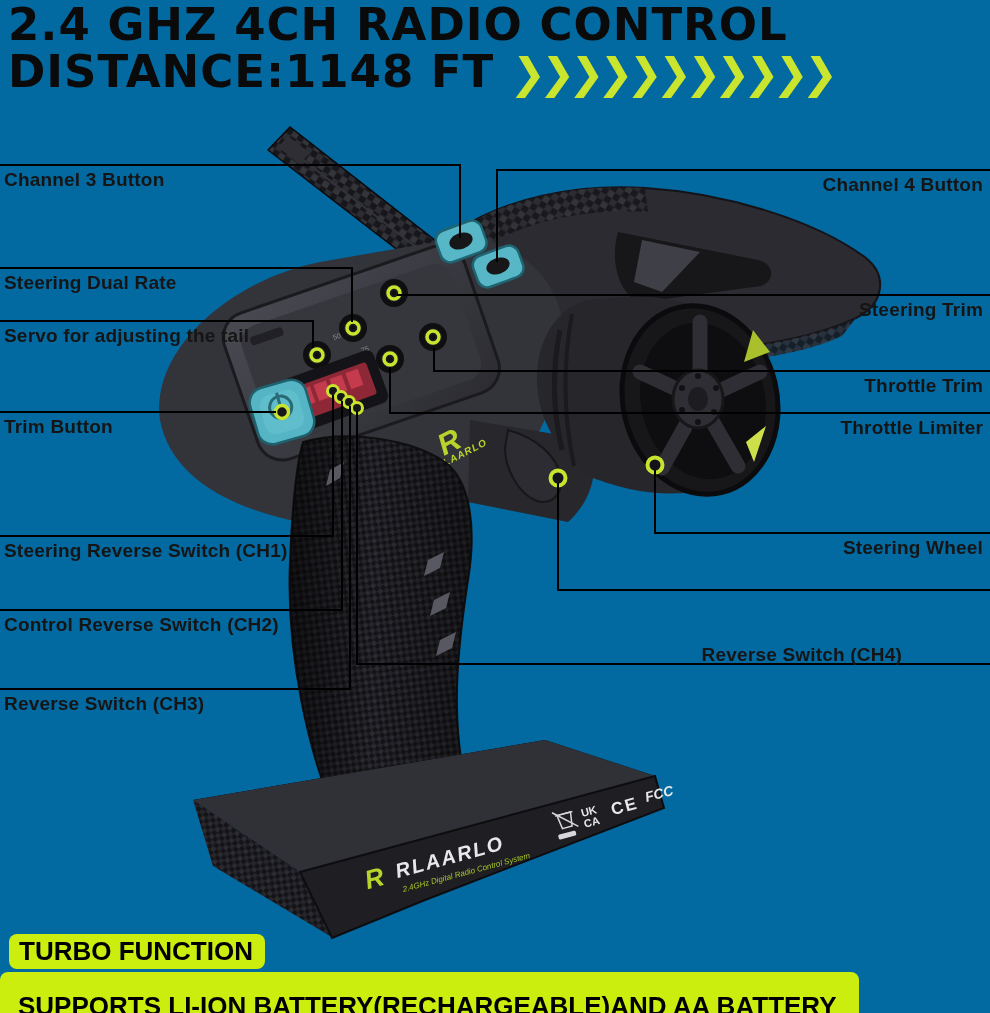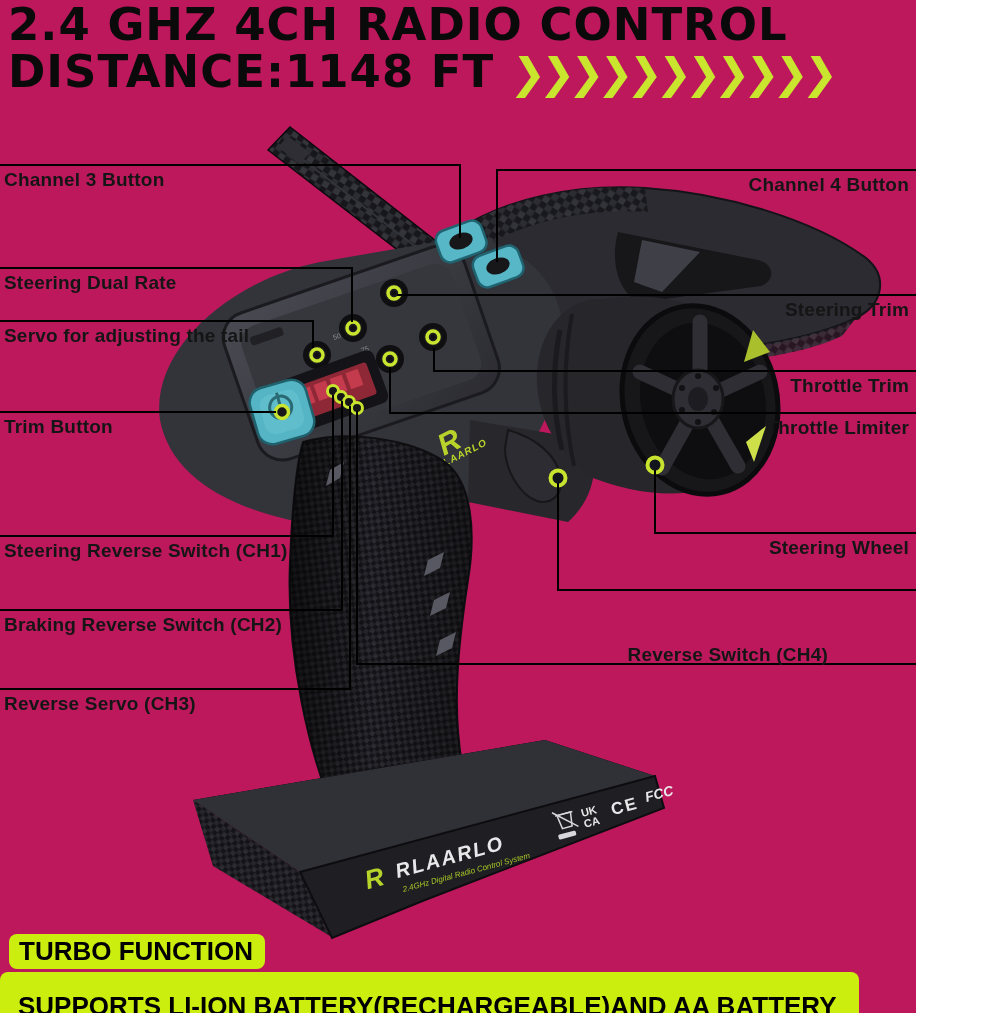--- a/index.html
+++ b/index.html
@@ -1,16 +1,16 @@
 <!DOCTYPE html>
 <html><head>
 <meta charset="utf-8">
 <style>
   html,body{margin:0;padding:0;background:#fff;}
-  .stage{position:relative;width:916px;height:1013px;background:#be185d;overflow:hidden;
+  .stage{position:relative;width:990px;height:1013px;background:#0369a1;overflow:hidden;
          font-family:"Liberation Sans",sans-serif;}
   
   .title{position:absolute;left:8px;top:2px;color:#0a0a0a;
          font-family:"DejaVu Sans",sans-serif;font-weight:700;line-height:1.04;
          font-size:45px;letter-spacing:1px;white-space:nowrap;}
   .title .row{display:block;}
   .chevrons{display:inline-block;font-size:42px;letter-spacing:-6px;
             color:#c9e52e;transform:translateY(1px) skewX(-4deg);font-weight:700;}
   
   .callout{position:absolute;color:#151515;font-size:19px;font-weight:600;
@@ -239,22 +239,22 @@
       <polyline points="990,590 558,590 558,483"></polyline>
       <polyline points="990,664 357,664 357,411"></polyline>
     </g>
   </svg>
 
   <div class="callout left" style="top:169px">Channel 3 Button</div>
   <div class="callout left" style="top:272px">Steering Dual Rate</div>
   <div class="callout left" style="top:325px">Servo for adjusting the tail</div>
   <div class="callout left" style="top:416px">Trim Button</div>
   <div class="callout left" style="top:540px">Steering Reverse Switch (CH1)</div>
-  <div class="callout left" style="top:614px">Braking Reverse Switch (CH2)</div>
-  <div class="callout left" style="top:693px">Reverse Servo (CH3)</div>
+  <div class="callout left" style="top:614px">Control Reverse Switch (CH2)</div>
+  <div class="callout left" style="top:693px">Reverse Switch (CH3)</div>
 
   <div class="callout right" style="top:174px">Channel 4 Button</div>
   <div class="callout right" style="top:299px">Steering Trim</div>
   <div class="callout right" style="top:375px">Throttle Trim</div>
   <div class="callout right" style="top:417px">Throttle Limiter</div>
   <div class="callout right" style="top:537px">Steering Wheel</div>
   <div class="callout right" style="top:644px;right:88px">Reverse Switch (CH4)</div>
 
   <div class="badge badge1">TURBO FUNCTION</div>
   <div class="badge badge2">SUPPORTS LI-ION BATTERY(RECHARGEABLE)AND AA BATTERY</div>

